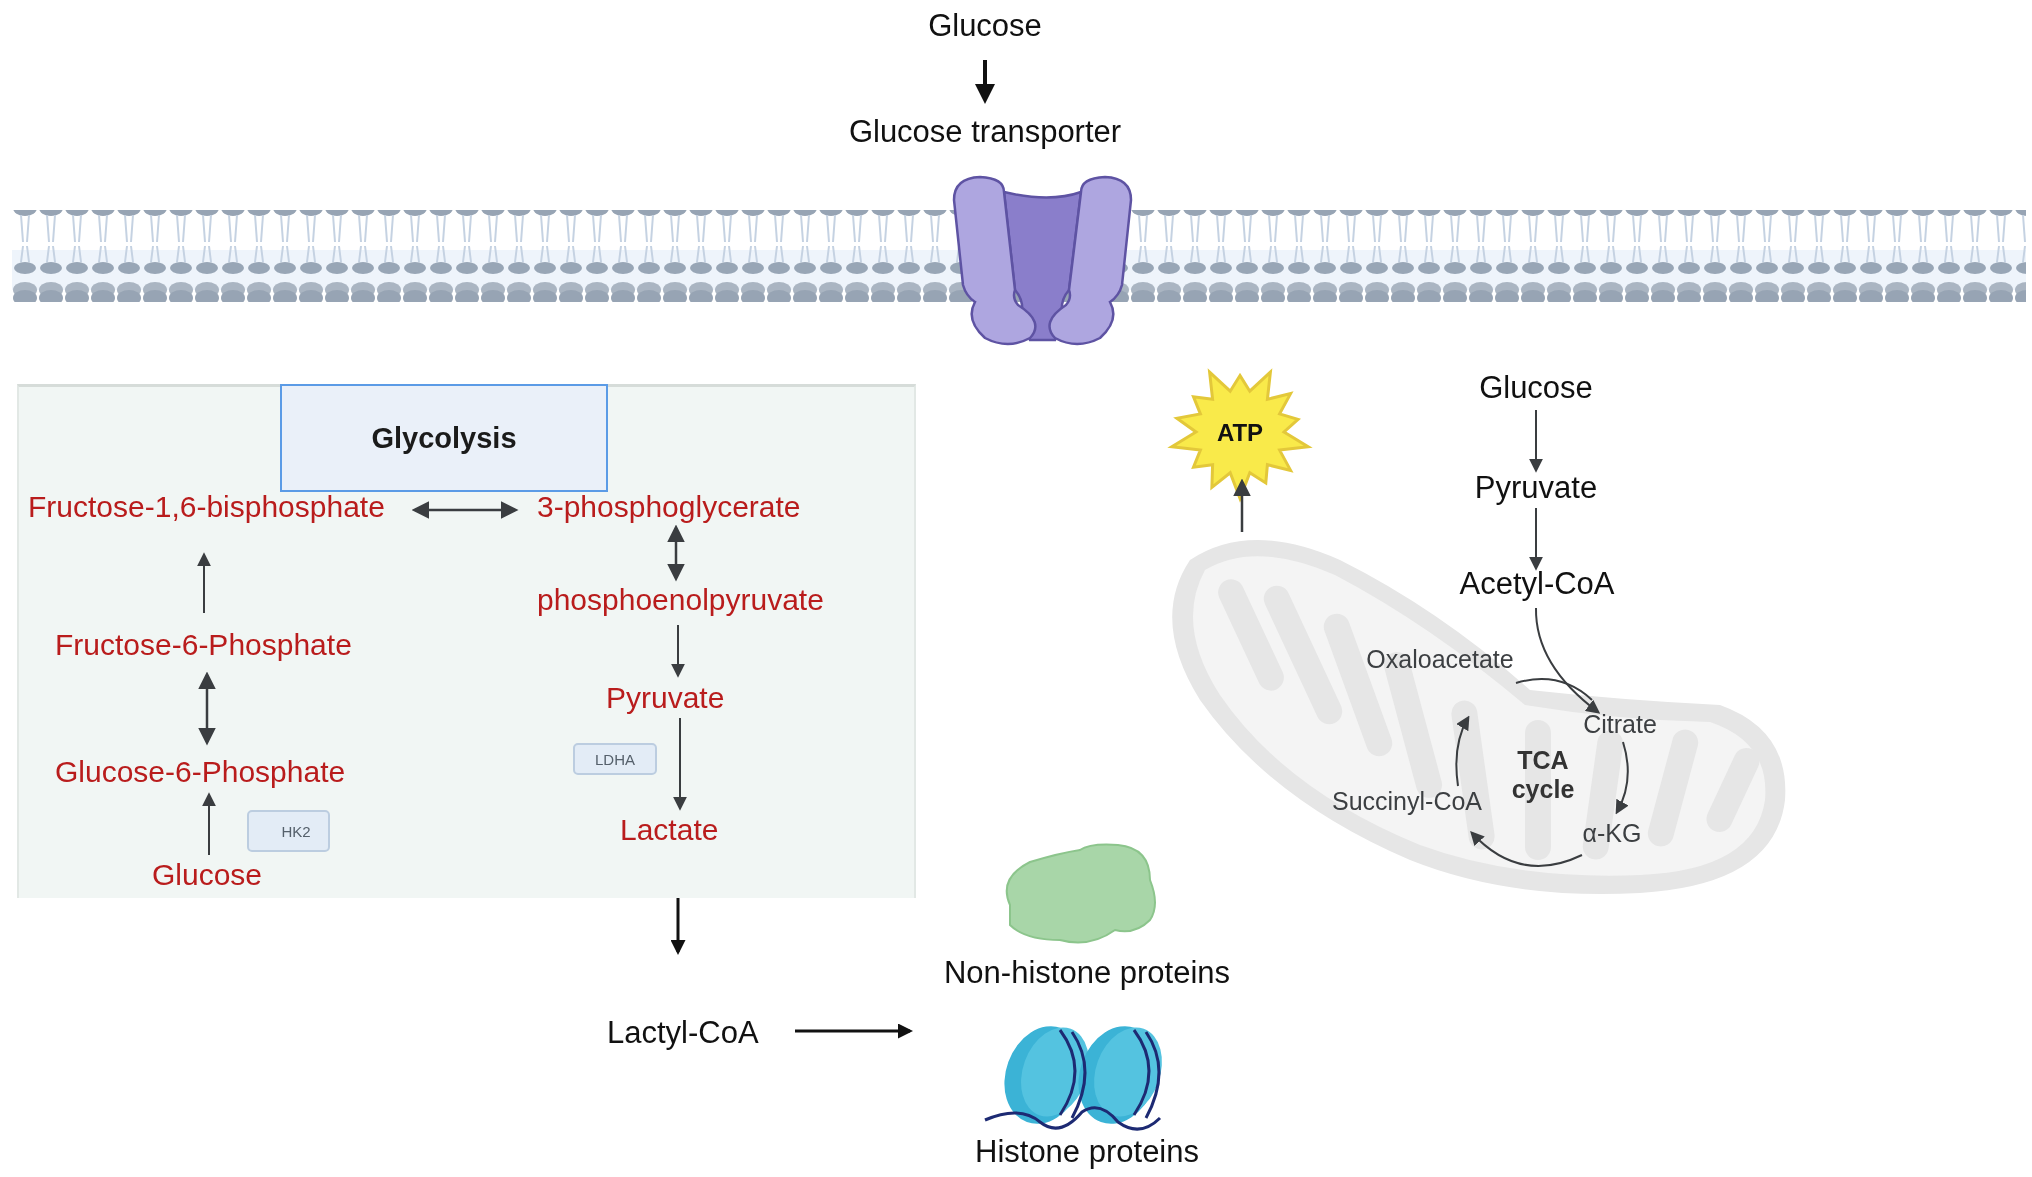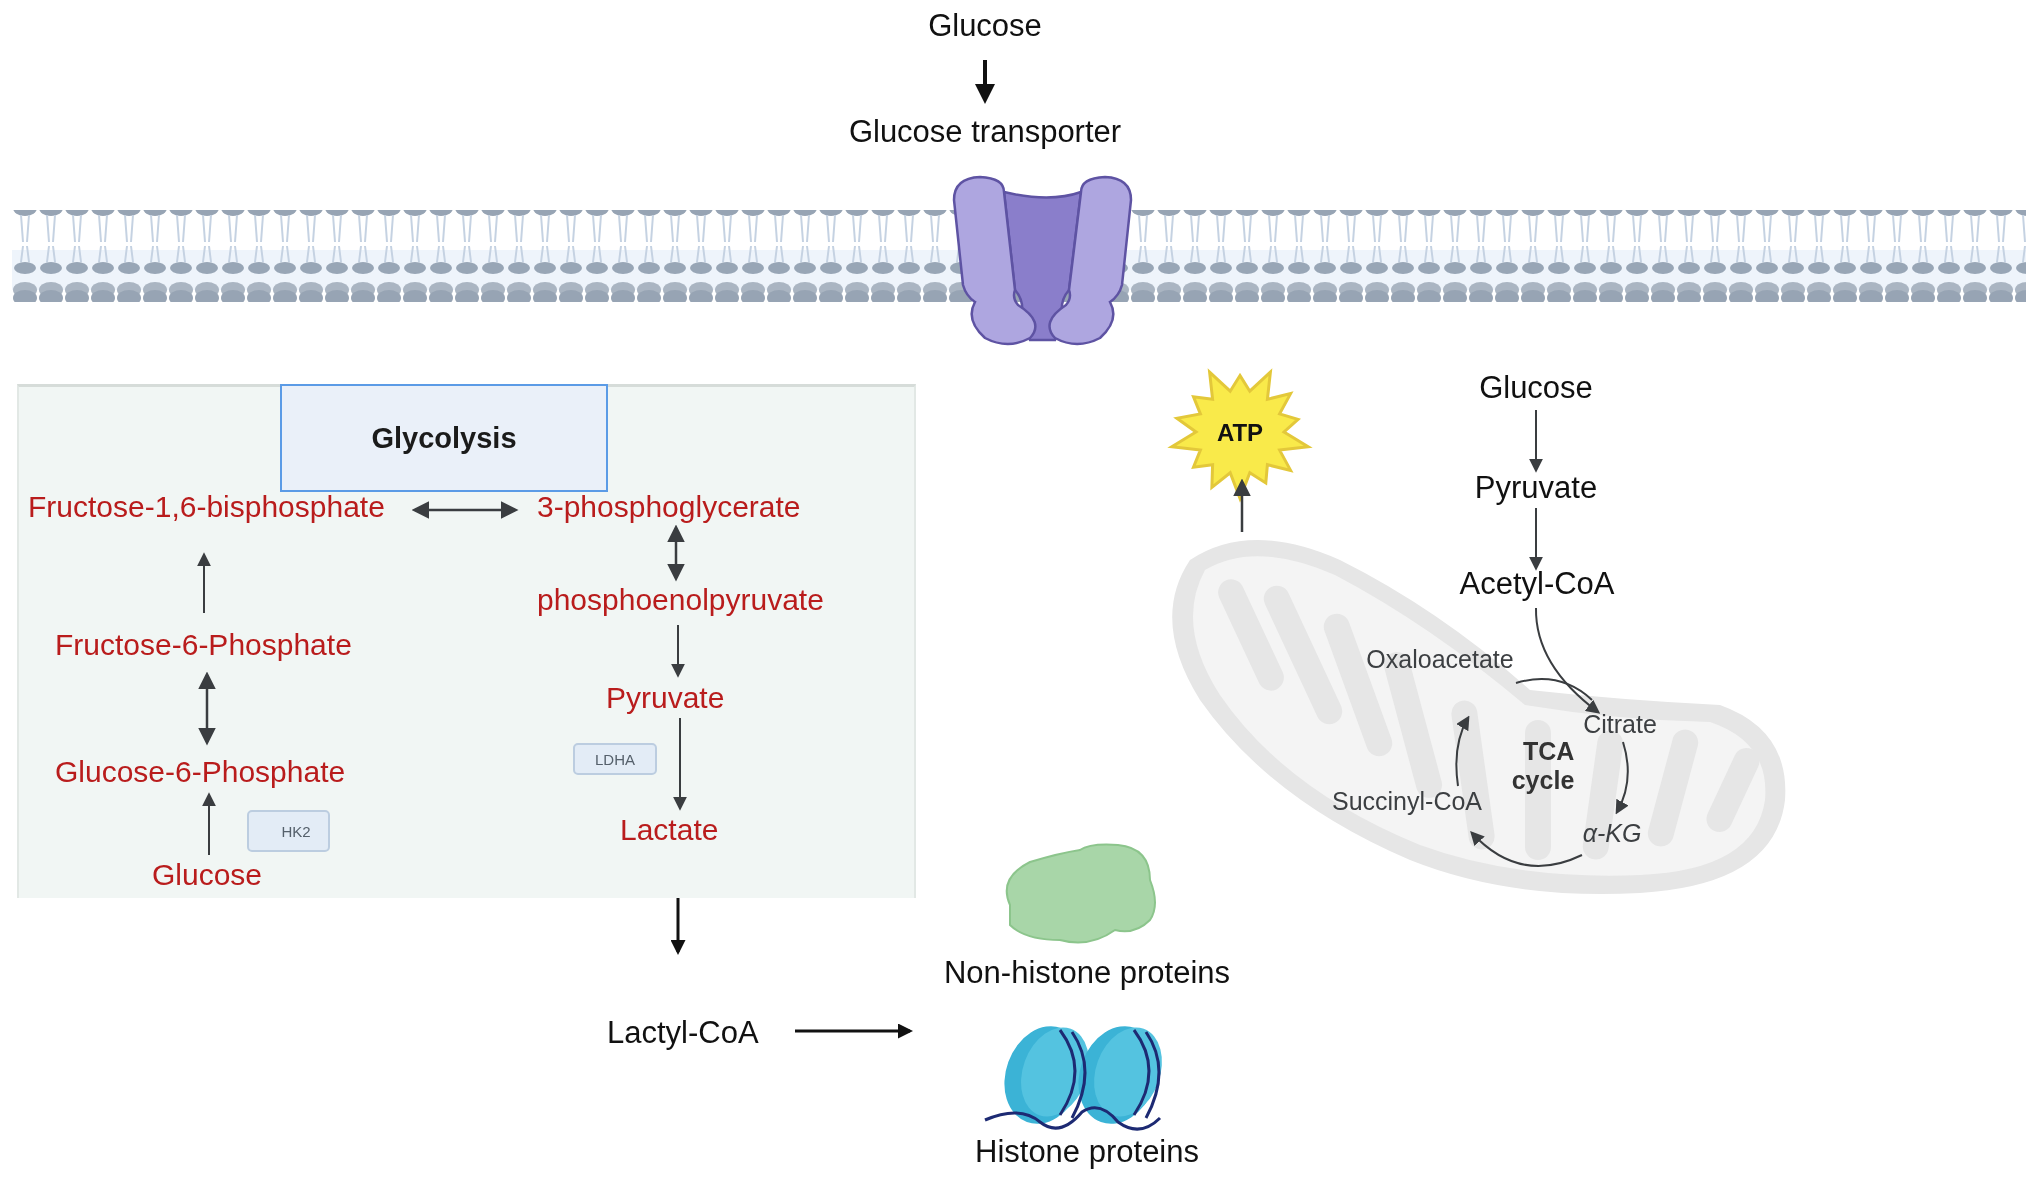--- a/index.html
+++ b/index.html
@@ -13,21 +13,21 @@
   .panel { position:absolute; left:17px; top:384px; width:895px; height:511px;
            background:#f1f6f4; border-top:3px solid #d6dcd9; border-left:2px solid #e2e8e5; border-right:2px solid #e2e8e5; }
   .title-box { position:absolute; left:280px; top:384px; width:328px; height:108px;
                background:#eaf0f9; border:2.5px solid #5b9be6; box-sizing:border-box;
                display:flex; align-items:center; justify-content:center;
                font-weight:bold; font-size:29px; color:#1b1b1b; }
   .enzyme { position:absolute; background:#e3ecf6; border:2px solid #bccde0; border-radius:5px;
             box-sizing:border-box; display:flex; align-items:center; justify-content:center;
             font-size:15px; color:#55606b; }
   .center { transform:translateX(-50%); }
-  .tca-title { font-weight:bold; font-size:25px; color:#333; text-align:right; line-height:29px; }
+  .tca-title { font-weight:bold; font-size:25px; color:#333; text-align:center; line-height:29px;margin-top:9px; }
   .atp-text { font-weight:bold; font-size:24px; color:#111; }
 </style>
 </head>
 <body>
 
 <svg class="layer" width="2032" height="1177">
   <defs>
     <marker id="ah" viewBox="0 0 10 10" refX="8" refY="5" markerWidth="7" markerHeight="7" orient="auto-start-reverse">
       <path d="M0,0 L10,5 L0,10 z" fill="#3a3d40"></path>
     </marker>
@@ -150,13 +150,13 @@
 <div class="abs lbl-black center" style="left:1536px; top:470px;">Pyruvate</div>
 <div class="abs lbl-black center" style="left:1537px; top:566px;">Acetyl-CoA</div>
 
 <div class="abs lbl-tca center" style="left:1440px; top:645px;">Oxaloacetate</div>
 <div class="abs lbl-tca center" style="left:1620px; top:710px;">Citrate</div>
 <div class="abs tca-title center" style="left:1543px; top:737px;">
   <div>TCA</div>
   <div>cycle</div>
 </div>
 <div class="abs lbl-tca center" style="left:1407px; top:787px;">Succinyl-CoA</div>
-<div class="abs lbl-tca center" style="left:1612px; top:819px;font-style:italic;">α-KG</div>
+<div class="abs lbl-tca center" style="left:1612px; top:819px;">α-KG</div>
 
 </body></html>

